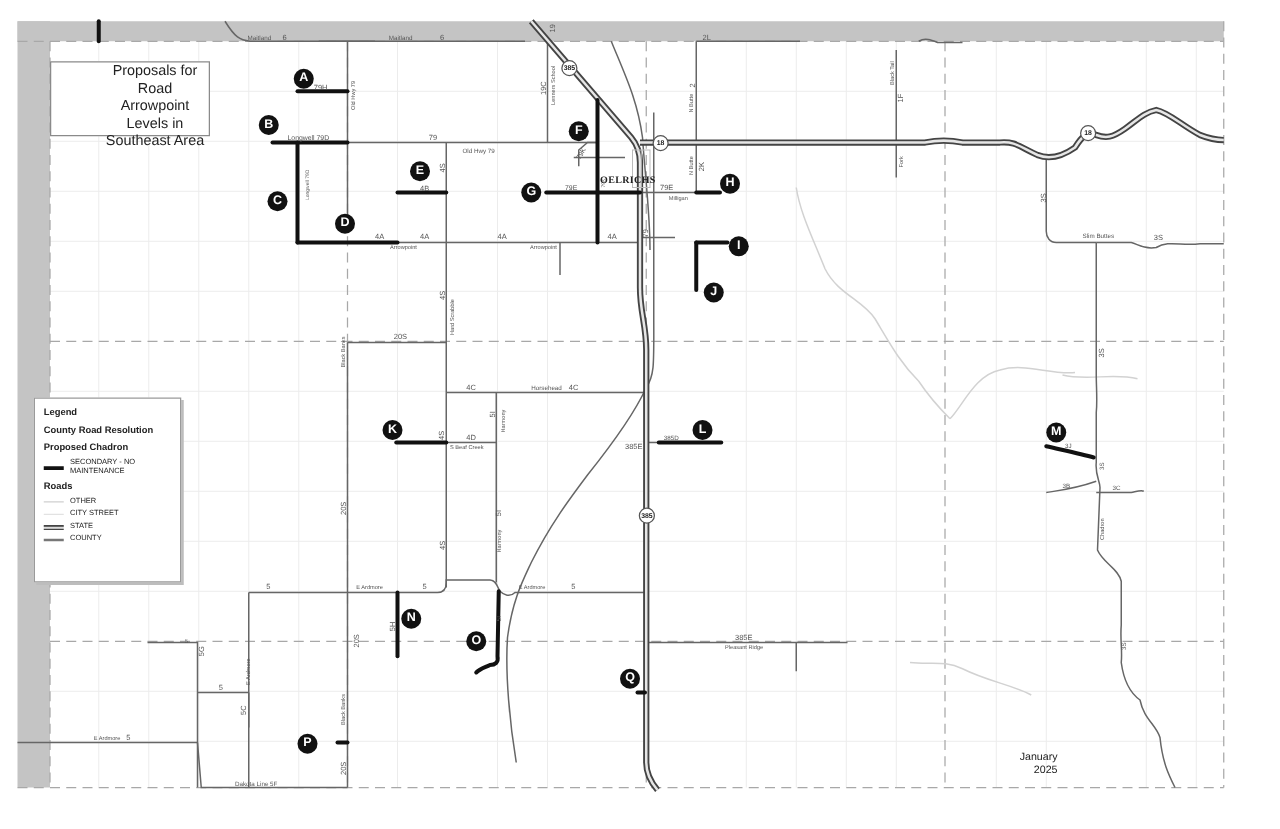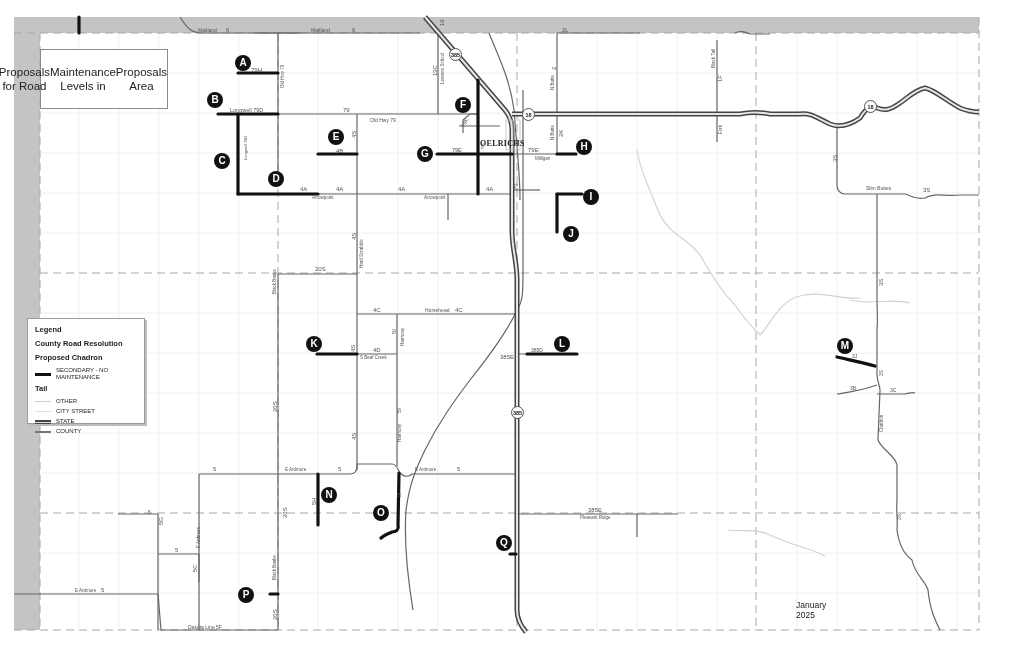--- a/index.html
+++ b/index.html
@@ -1,38 +1,38 @@
 <!DOCTYPE html>
 <html><head>
 <meta charset="utf-8">
 <style>
   html, body { margin: 0; padding: 0; background: #ffffff; }
   body { width: 1024px; height: 663px; position: relative; overflow: hidden; font-family: "Liberation Sans", sans-serif; }
   #map { position: absolute; left: 0; top: 0; width: 1024px; height: 663px; }
   .title-box {
     position: absolute; left: 40px; top: 49px; width: 128px; height: 60px;
     background: #fff; border: 1px solid #8a8a8a; box-sizing: border-box;
-    display: flex; flex-direction: row; align-items: center; justify-content: flex-end;
+    display: flex; flex-direction: column; align-items: center; justify-content: space-between;
     font-size: 11.5px; line-height: 14px; color: #222; text-align: center; padding-left: 40px;
   }
   .legend {
-    position: absolute; left: 27px; top: 318px; width: 118px; height: 106px;
+    position: absolute; left: 27px; top: 318px; width: 118px; height: 148px;
     background: #fff; border: 1px solid #9a9a9a; box-sizing: border-box;
     box-shadow: 2px 2px 0 #bdbdbd; padding: 5px 7px; font-size: 7px; color: #222;
   }
   .legend .h { font-weight: bold; font-size: 7.5px; margin: 1px 0 5px 0; }
   .legend .row { display: flex; align-items: center; gap: 5px; margin: 2px 0 3px 0; font-size: 6px; line-height: 7px; }
   .legend .sw { width: 16px; flex: 0 0 16px; }
   .sw.secondary { height: 3px; background: #111; }
   .sw.other { height: 1px; background: #d0d0d0; }
   .sw.city { height: 1px; background: #e2e2e2; }
   .sw.state { height: 4px; background: #444; border-top: 1px solid #444; border-bottom: 1px solid #444; box-sizing: border-box; background: linear-gradient(#444 0 1px, #ddd 1px 3px, #444 3px); }
   .sw.county { height: 2px; background: #777; }
   .date {
-    position: absolute; left: 796px; top: 600px; width: 50px; text-align: left;
+    position: absolute; left: 796px; top: 600px; width: 50px; text-align: right;
     font-size: 8.5px; line-height: 10px; color: #222;
   }
   .marker {
     position: absolute; width: 16px; height: 16px; border-radius: 50%;
     background: #111; color: #fff; font-weight: bold; font-size: 10px;
     display: flex; align-items: center; justify-content: center; line-height: 1;
     font-family: "Liberation Sans", sans-serif;
   }
   .shield {
     position: absolute; width: 13px; height: 13px; border-radius: 50%;
@@ -286,33 +286,33 @@
     <text transform="translate(200,548) rotate(-90)" font-size="4.5">E Ardmore</text>
     <text transform="translate(197,572) rotate(-90)" font-size="6">5C</text>
     <text transform="translate(518,190) rotate(-90)" font-size="6">79</text>
     <text transform="translate(464,128) rotate(-60)" font-size="5.5">79K</text>
     <text transform="translate(484,150) rotate(-90)" font-size="4">79K</text>
   </g>
 </svg>
 
 <div class="title-box">
   <span>Proposals for Road</span>
-  <span>Maintenance Levels in</span>
-  <span>Proposals Area</span>
+  <span>Arrowpoint Levels in</span>
+  <span>Southeast Area</span>
 </div>
 
 <div class="legend">
   <div class="h">Legend</div>
   <div class="h">County Road Resolution</div>
   <div class="h">Proposed Chadron</div>
   <div class="row">
     <span class="sw secondary"></span>
     <span>SECONDARY - NO MAINTENANCE</span>
   </div>
-  <div class="h">Tail</div>
+  <div class="h">Roads</div>
   <div class="row">
     <span class="sw other"></span>
     <span>OTHER</span>
   </div>
   <div class="row">
     <span class="sw city"></span>
     <span>CITY STREET</span>
   </div>
   <div class="row">
     <span class="sw state"></span>

